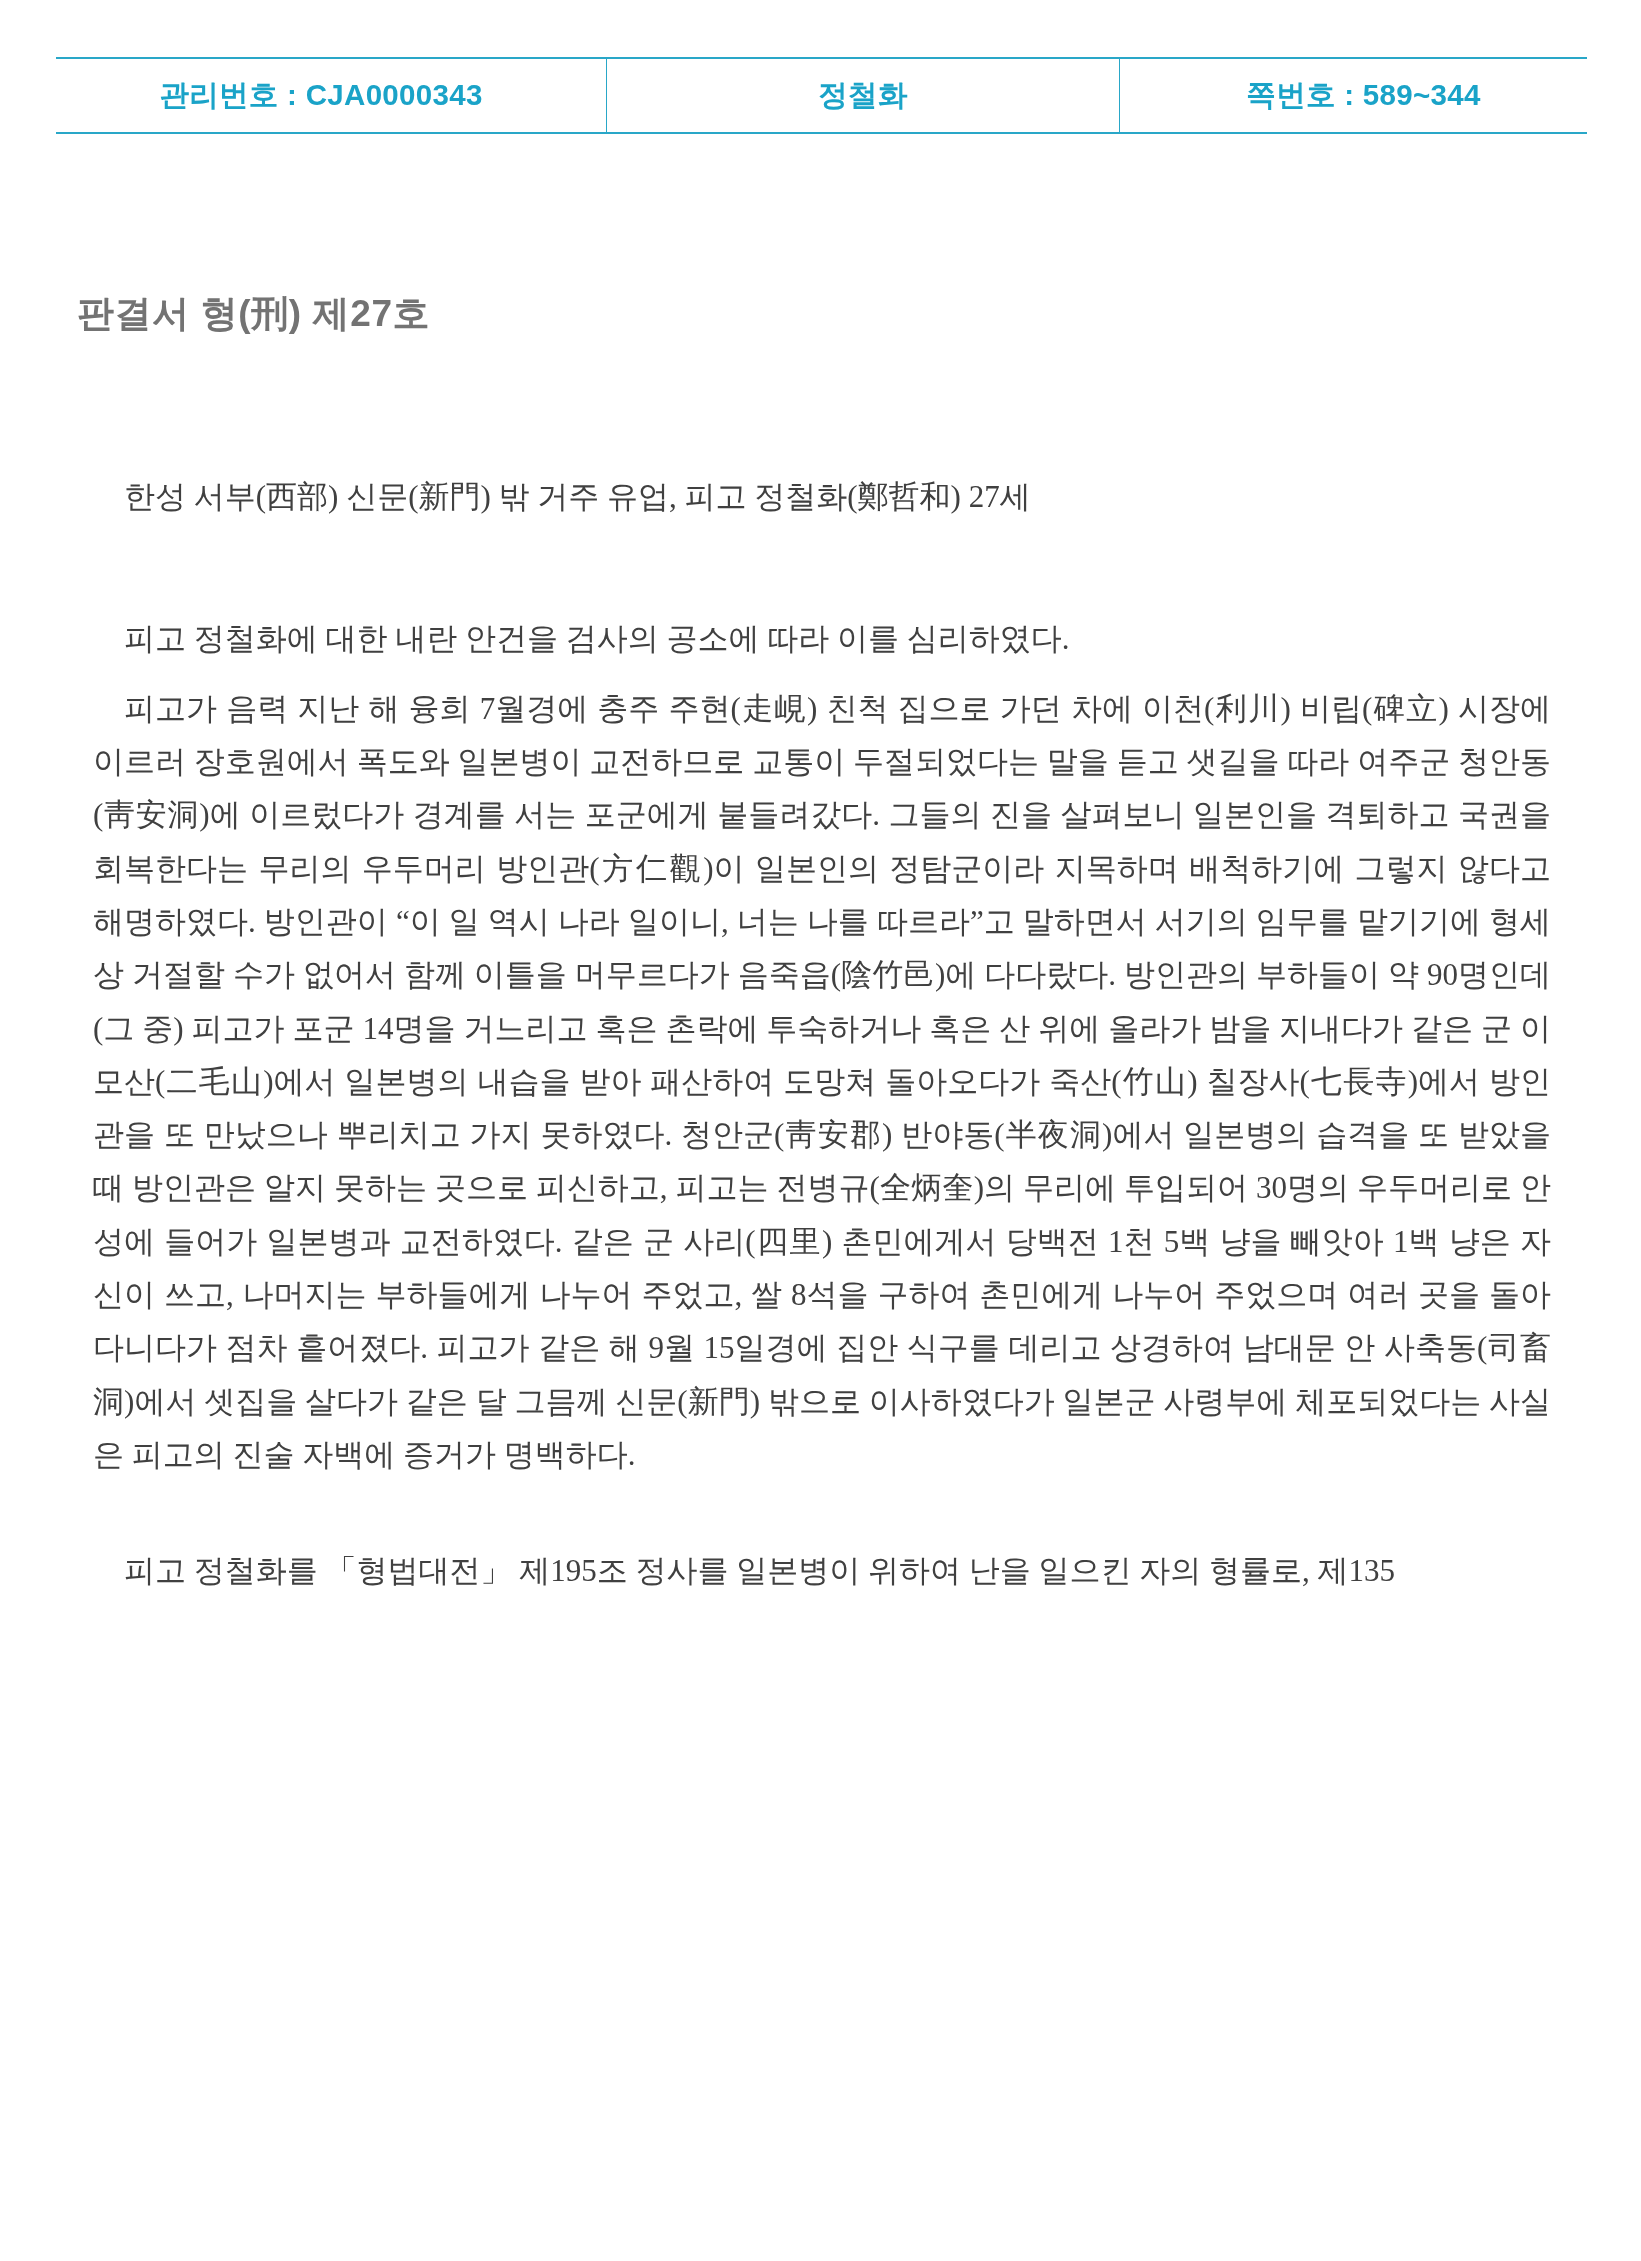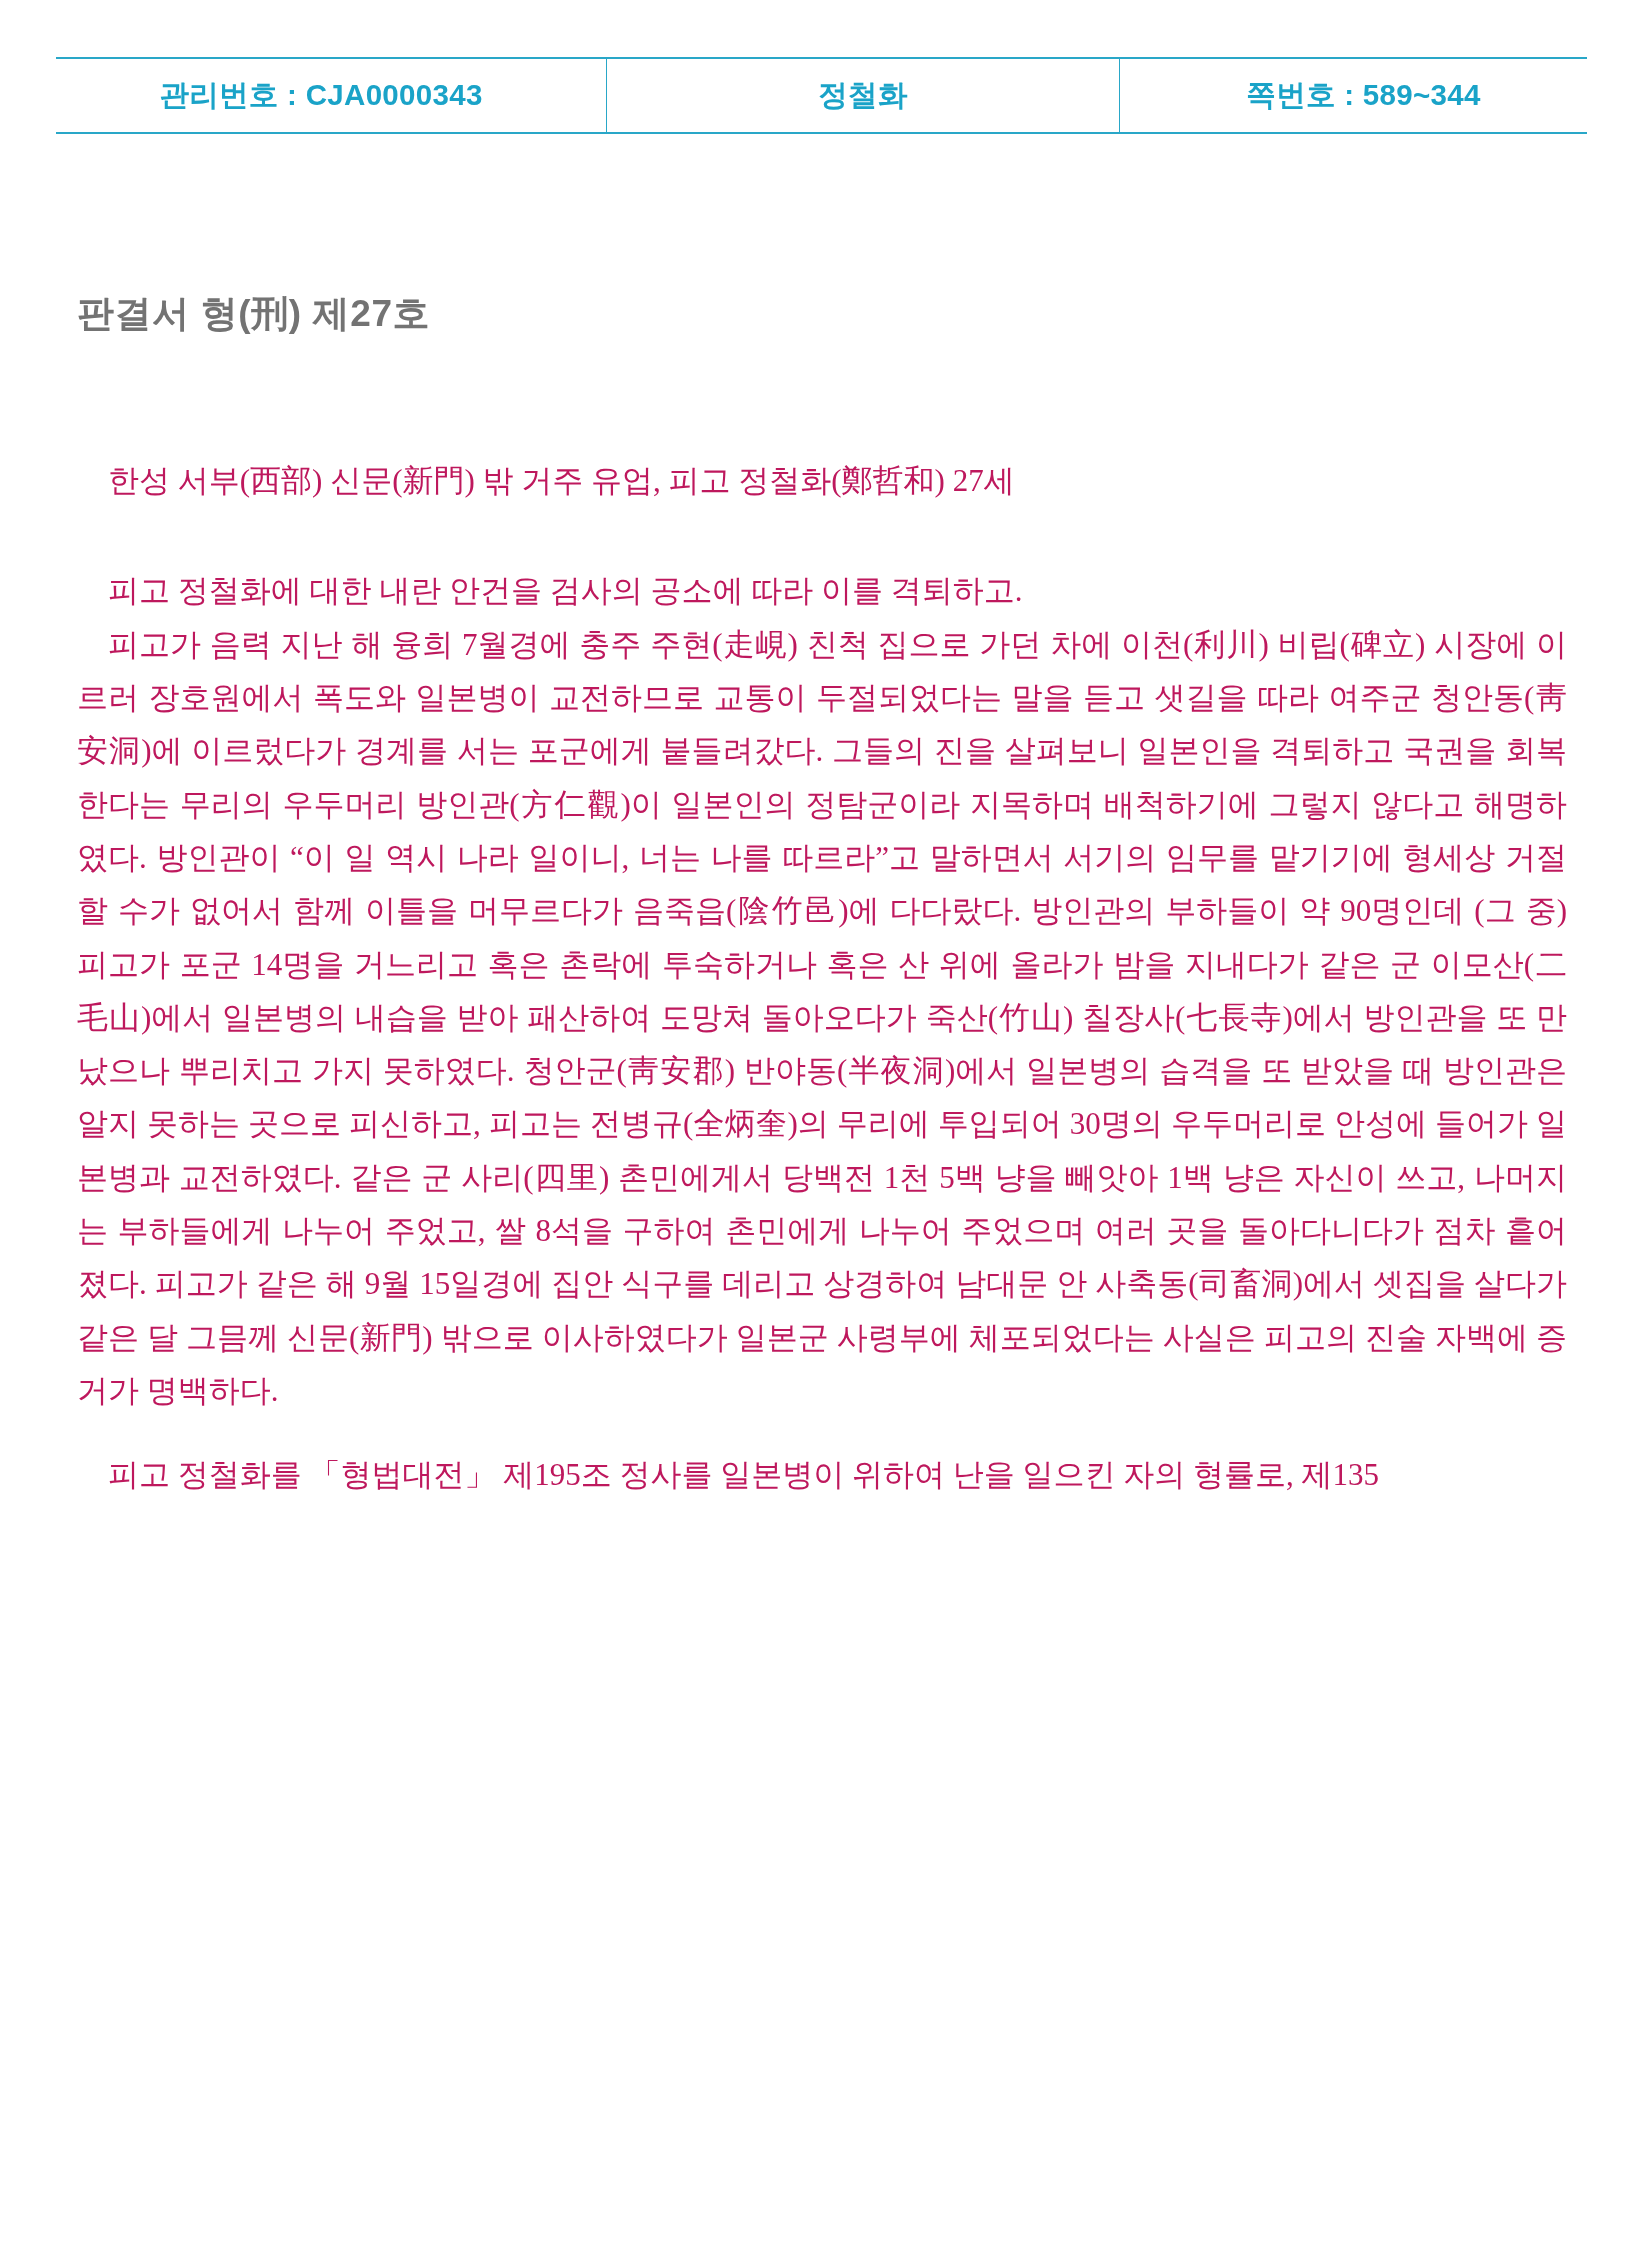--- a/index.html
+++ b/index.html
@@ -66,24 +66,24 @@
   .content {
     position: absolute;
     left: 77px;
     top: 454px;
     width: 1490px;
   }
 
   .para {
     font-size: 31px;
     line-height: 1.72;
-    color: #be185d;
+    color: #404040;
     text-align: justify;
     text-justify: inter-character;
-    margin: 0;
+    margin: 16px;
     word-break: break-all;
   }
   .para.indent { text-indent: 31px; }
   .spacer-sm { height: 31px; }
   .spacer-md { height: 57px; }
 </style>
 </head>
 <body>
 
 <div class="page">
@@ -95,21 +95,21 @@
   </div>
 
   <div class="doc-title">판결서 형(刑) 제27호</div>
 
   <div class="content">
 
     <p class="para indent">한성 서부(西部) 신문(新門) 밖 거주 유업, 피고 정철화(鄭哲和) 27세</p>
 
     <div class="spacer-md"></div>
 
-    <p class="para indent">피고 정철화에 대한 내란 안건을 검사의 공소에 따라 이를 격퇴하고.</p>
+    <p class="para indent">피고 정철화에 대한 내란 안건을 검사의 공소에 따라 이를 심리하였다.</p>
 
     <p class="para indent">피고가 음력 지난 해 융희 7월경에 충주 주현(走峴) 친척 집으로 가던 차에 이천(利川) 비립(碑立) 시장에 이르러 장호원에서 폭도와 일본병이 교전하므로 교통이 두절되었다는 말을 듣고 샛길을 따라 여주군 청안동(靑安洞)에 이르렀다가 경계를 서는 포군에게 붙들려갔다. 그들의 진을 살펴보니 일본인을 격퇴하고 국권을 회복한다는 무리의 우두머리 방인관(方仁觀)이 일본인의 정탐군이라 지목하며 배척하기에 그렇지 않다고 해명하였다. 방인관이 “이 일 역시 나라 일이니, 너는 나를 따르라”고 말하면서 서기의 임무를 맡기기에 형세상 거절할 수가 없어서 함께 이틀을 머무르다가 음죽읍(陰竹邑)에 다다랐다. 방인관의 부하들이 약 90명인데 (그 중) 피고가 포군 14명을 거느리고 혹은 촌락에 투숙하거나 혹은 산 위에 올라가 밤을 지내다가 같은 군 이모산(二毛山)에서 일본병의 내습을 받아 패산하여 도망쳐 돌아오다가 죽산(竹山) 칠장사(七長寺)에서 방인관을 또 만났으나 뿌리치고 가지 못하였다. 청안군(靑安郡) 반야동(半夜洞)에서 일본병의 습격을 또 받았을 때 방인관은 알지 못하는 곳으로 피신하고, 피고는 전병규(全炳奎)의 무리에 투입되어 30명의 우두머리로 안성에 들어가 일본병과 교전하였다. 같은 군 사리(四里) 촌민에게서 당백전 1천 5백 냥을 빼앗아 1백 냥은 자신이 쓰고, 나머지는 부하들에게 나누어 주었고, 쌀 8석을 구하여 촌민에게 나누어 주었으며 여러 곳을 돌아다니다가 점차 흩어졌다. 피고가 같은 해 9월 15일경에 집안 식구를 데리고 상경하여 남대문 안 사축동(司畜洞)에서 셋집을 살다가 같은 달 그믐께 신문(新門) 밖으로 이사하였다가 일본군 사령부에 체포되었다는 사실은 피고의 진술 자백에 증거가 명백하다.</p>
 
     <div class="spacer-sm"></div>
 
     <p class="para indent">피고 정철화를 「형법대전」 제195조 정사를 일본병이 위하여 난을 일으킨 자의 형률로, 제135</p>
 
   </div>
 
 </div>

